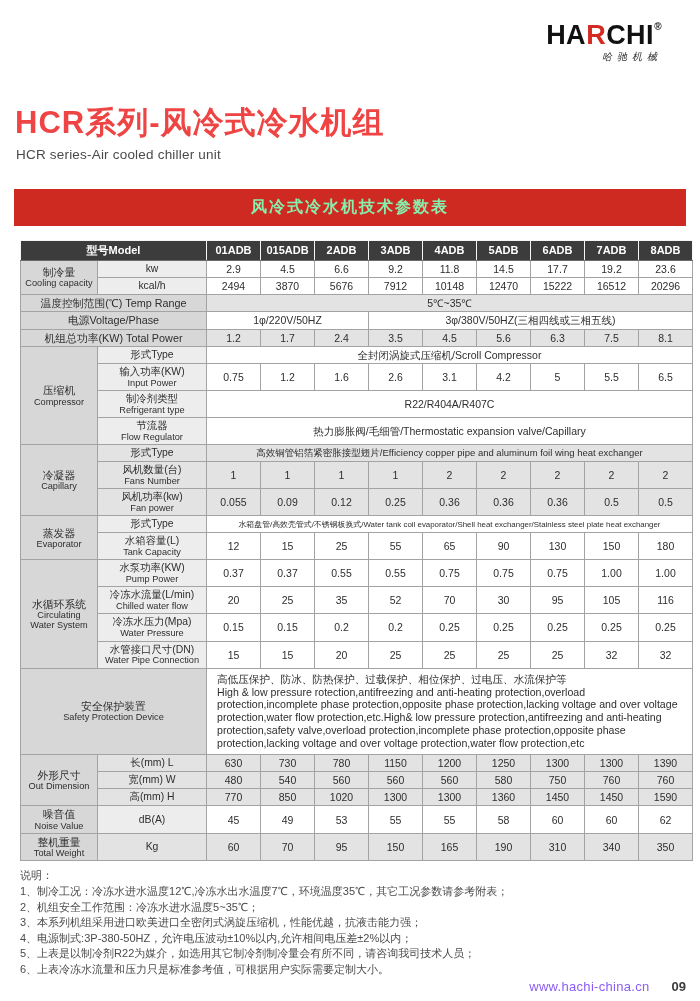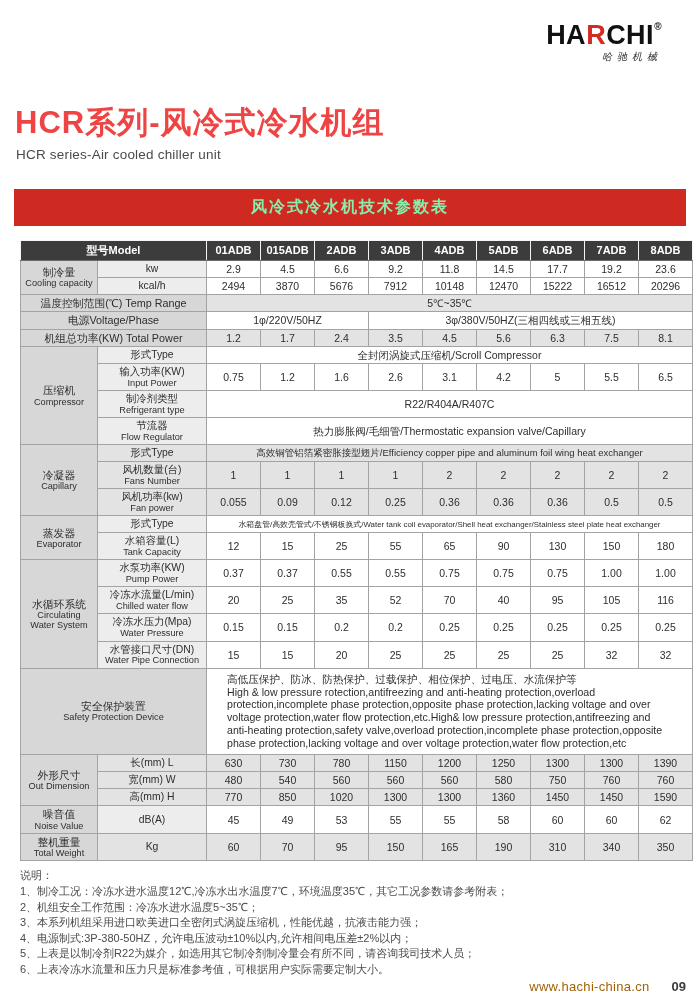--- a/index.html
+++ b/index.html
@@ -30,31 +30,31 @@
   td.h { background:#3c3c3c; color:#ffffff; font-weight:700; font-size:11px;
          border:1px solid #f5f5f5; border-bottom:1px solid #6b6b6b; padding:3px 0; }
   td.l1 { background:#d7d7d7; font-size:10.8px; }
   td.l2 { font-size:10.4px;margin-left:21px; }
   td.l2.w { background:#ededed; }
   td.l2.g { background:#e3e3e3; }
   td.d.w, td.ds.w, td.dxs.w, td.dl.w { background:#ffffff; }
   td.d.g, td.ds.g, td.dxs.g, td.dl.g { background:#e3e3e3; }
   td.ds { font-size:9.5px; white-space:nowrap; overflow:hidden; }
   td.dxs { font-size:7.9px; white-space:nowrap; overflow:hidden;margin-left:18px; }
-  td.dl { text-align:left; padding:4px 20px; font-size:10.6px; line-height:1.22; }
+  td.dl { text-align:left; padding:4px 10px; font-size:10.6px; line-height:1.22; }
   td.dl .lnsub { font-size:10.6px; line-height:1.22; }
   tr.sec td { border-top:1px solid #6f6f6f; }
 
   
   .notes { margin-top:7px; color:#4b4b4b; font-size:11px; line-height:15.6px; }
   .notes .note-line { white-space:nowrap; }
 
   
   .footer { position:absolute; right:14px; bottom:7px; display:flex; align-items:baseline; gap:22px; }
-  .footer-url { color:#a16207; font-size:13px; letter-spacing:0.3px; }
+  .footer-url { color:#8b5cf6; font-size:13px; letter-spacing:0.3px; }
   .footer-page { color:#3c3c3c; font-size:13px; font-weight:600; }
 </style>
 </head>
 <body>
 
 <div class="page">
 
   <div class="logo">
     <div class="logo-word"><span>HA</span><span class="red">R</span><span>CHI</span><span class="logo-reg">®</span></div>
     <div class="logo-sub">哈驰机械</div>
@@ -225,21 +225,21 @@
             <td class="d w"><span>1.00</span></td>
             <td class="d w"><span>1.00</span></td>
           </tr>
           <tr>
             <td class="l2 w"><span>冷冻水流量(L/min)</span><span class="lnsub">Chilled water flow</span></td>
             <td class="d w"><span>20</span></td>
             <td class="d w"><span>25</span></td>
             <td class="d w"><span>35</span></td>
             <td class="d w"><span>52</span></td>
             <td class="d w"><span>70</span></td>
-            <td class="d w"><span>40</span></td>
+            <td class="d w"><span>30</span></td>
             <td class="d w"><span>95</span></td>
             <td class="d w"><span>105</span></td>
             <td class="d w"><span>116</span></td>
           </tr>
           <tr>
             <td class="l2 w"><span>冷冻水压力(Mpa)</span><span class="lnsub">Water Pressure</span></td>
             <td class="d w"><span>0.15</span></td>
             <td class="d w"><span>0.15</span></td>
             <td class="d w"><span>0.2</span></td>
             <td class="d w"><span>0.2</span></td>

